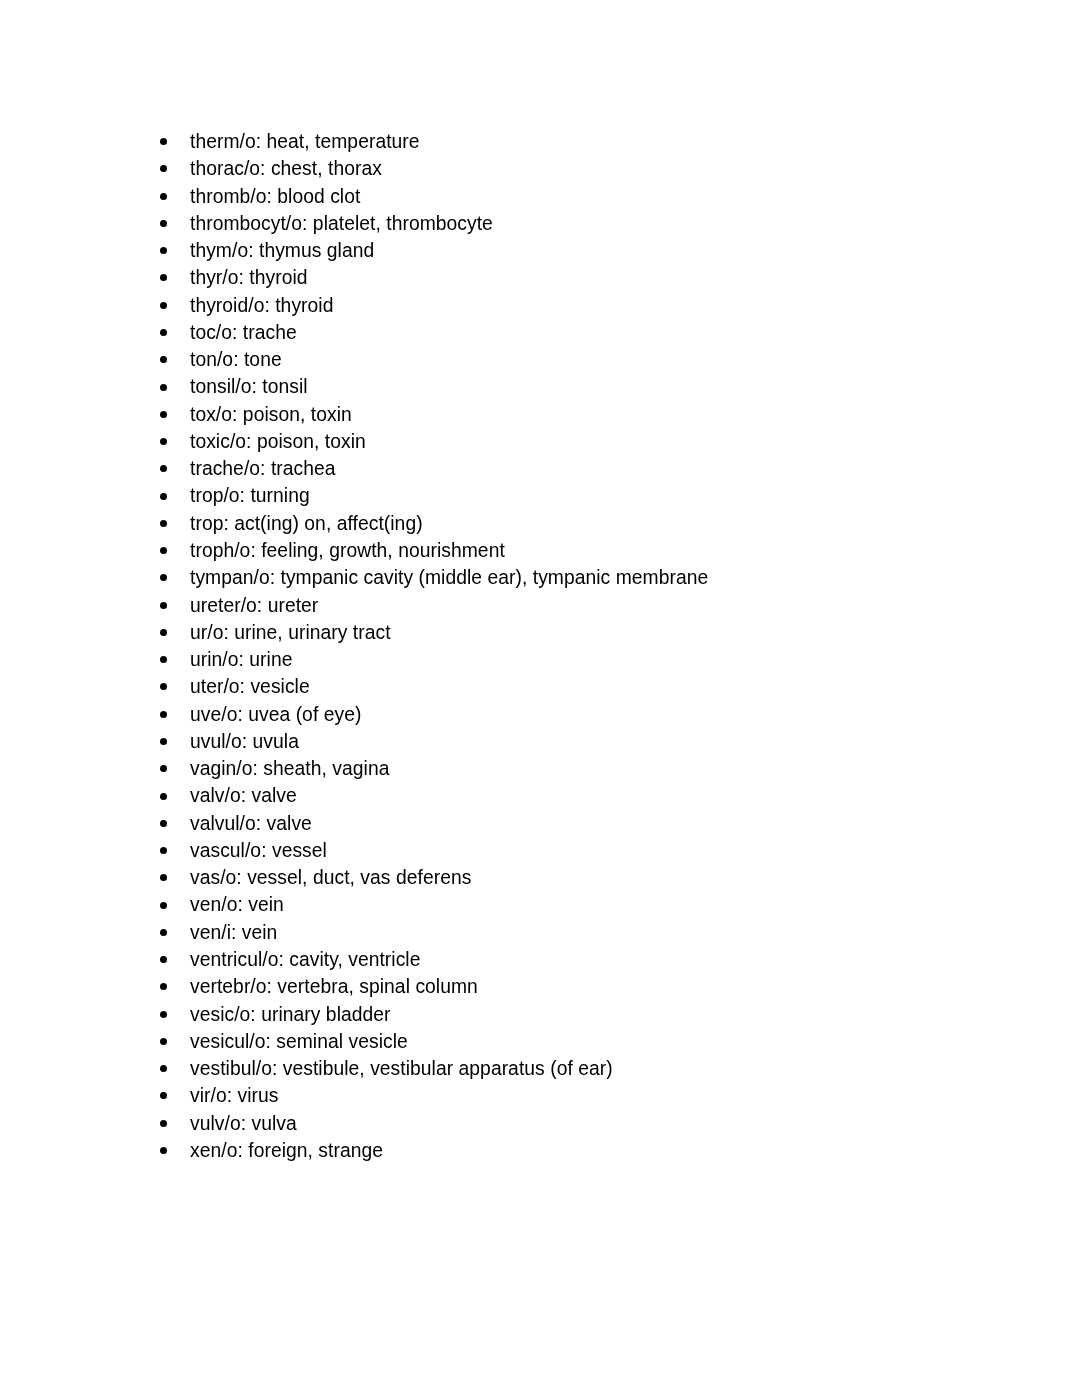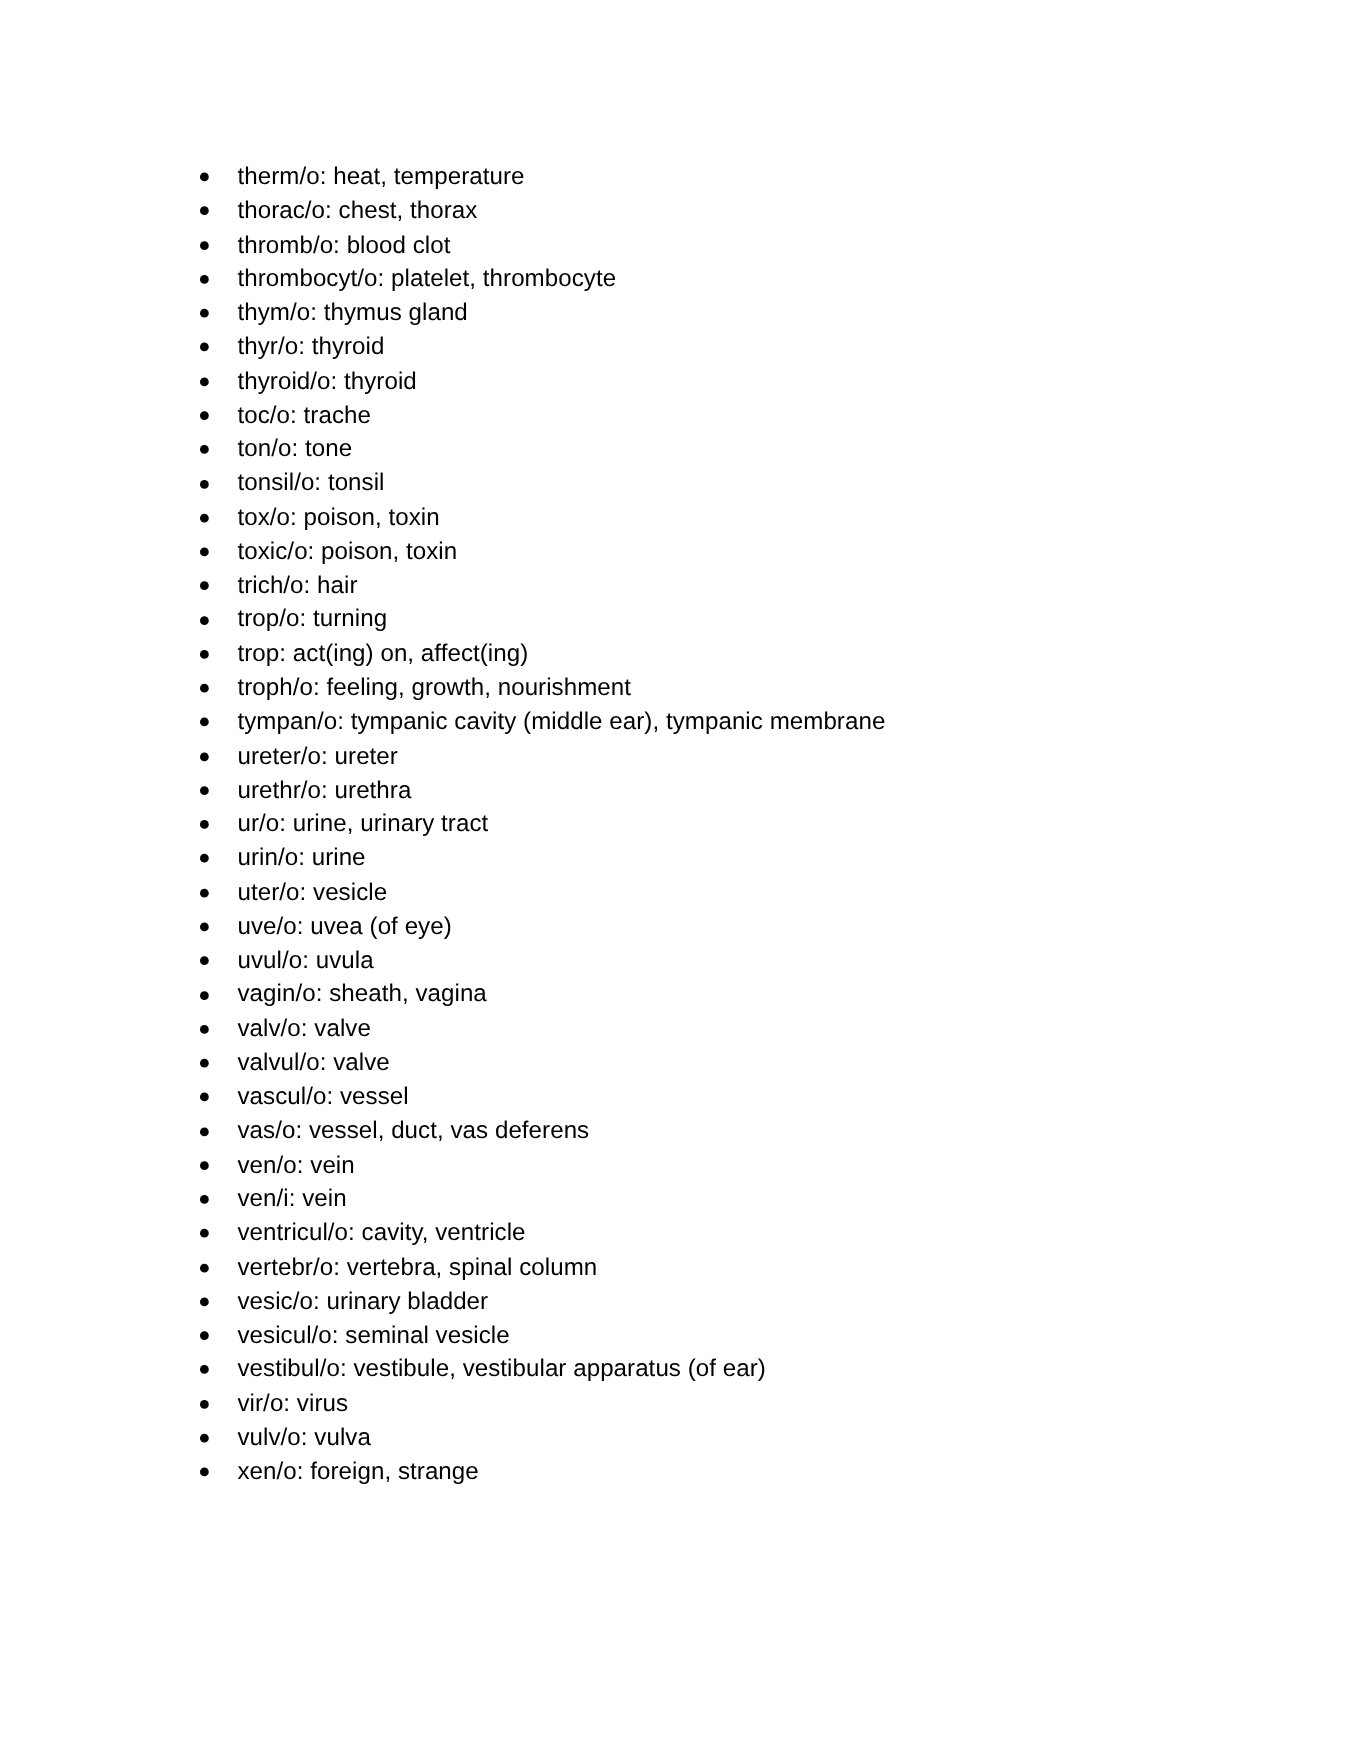--- a/index.html
+++ b/index.html
@@ -72,27 +72,26 @@
         <li><span class="bullet"></span><span class="entry-text">thromb/o: blood clot</span></li>
         <li><span class="bullet"></span><span class="entry-text">thrombocyt/o: platelet, thrombocyte</span></li>
         <li><span class="bullet"></span><span class="entry-text">thym/o: thymus gland</span></li>
         <li><span class="bullet"></span><span class="entry-text">thyr/o: thyroid</span></li>
         <li><span class="bullet"></span><span class="entry-text">thyroid/o: thyroid</span></li>
         <li><span class="bullet"></span><span class="entry-text">toc/o: trache</span></li>
         <li><span class="bullet"></span><span class="entry-text">ton/o: tone</span></li>
         <li><span class="bullet"></span><span class="entry-text">tonsil/o: tonsil</span></li>
         <li><span class="bullet"></span><span class="entry-text">tox/o: poison, toxin</span></li>
         <li><span class="bullet"></span><span class="entry-text">toxic/o: poison, toxin</span></li>
-        <li><span class="bullet"></span><span class="entry-text">trich/o: hair</span></li>
+        <li><span class="bullet"></span><span class="entry-text">trache/o: trachea</span></li>
         <li><span class="bullet"></span><span class="entry-text">trop/o: turning</span></li>
         <li><span class="bullet"></span><span class="entry-text">trop: act(ing) on, affect(ing)</span></li>
         <li><span class="bullet"></span><span class="entry-text">troph/o: feeling, growth, nourishment</span></li>
         <li><span class="bullet"></span><span class="entry-text">tympan/o: tympanic cavity (middle ear), tympanic membrane</span></li>
         <li><span class="bullet"></span><span class="entry-text">ureter/o: ureter</span></li>
-        <li><span class="bullet"></span><span class="entry-text">urethr/o: urethra</span></li>
         <li><span class="bullet"></span><span class="entry-text">ur/o: urine, urinary tract</span></li>
         <li><span class="bullet"></span><span class="entry-text">urin/o: urine</span></li>
         <li><span class="bullet"></span><span class="entry-text">uter/o: vesicle</span></li>
         <li><span class="bullet"></span><span class="entry-text">uve/o: uvea (of eye)</span></li>
         <li><span class="bullet"></span><span class="entry-text">uvul/o: uvula</span></li>
         <li><span class="bullet"></span><span class="entry-text">vagin/o: sheath, vagina</span></li>
         <li><span class="bullet"></span><span class="entry-text">valv/o: valve</span></li>
         <li><span class="bullet"></span><span class="entry-text">valvul/o: valve</span></li>
         <li><span class="bullet"></span><span class="entry-text">vascul/o: vessel</span></li>
         <li><span class="bullet"></span><span class="entry-text">vas/o: vessel, duct, vas deferens</span></li>

